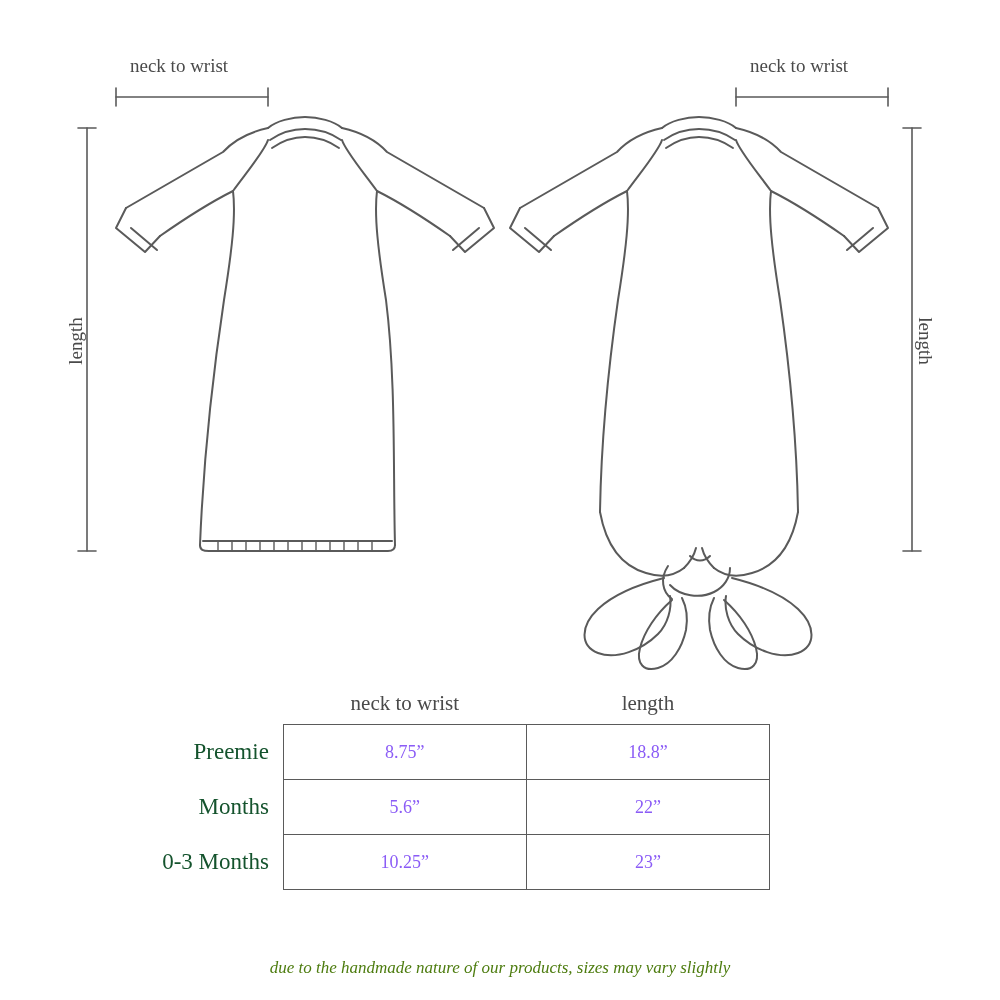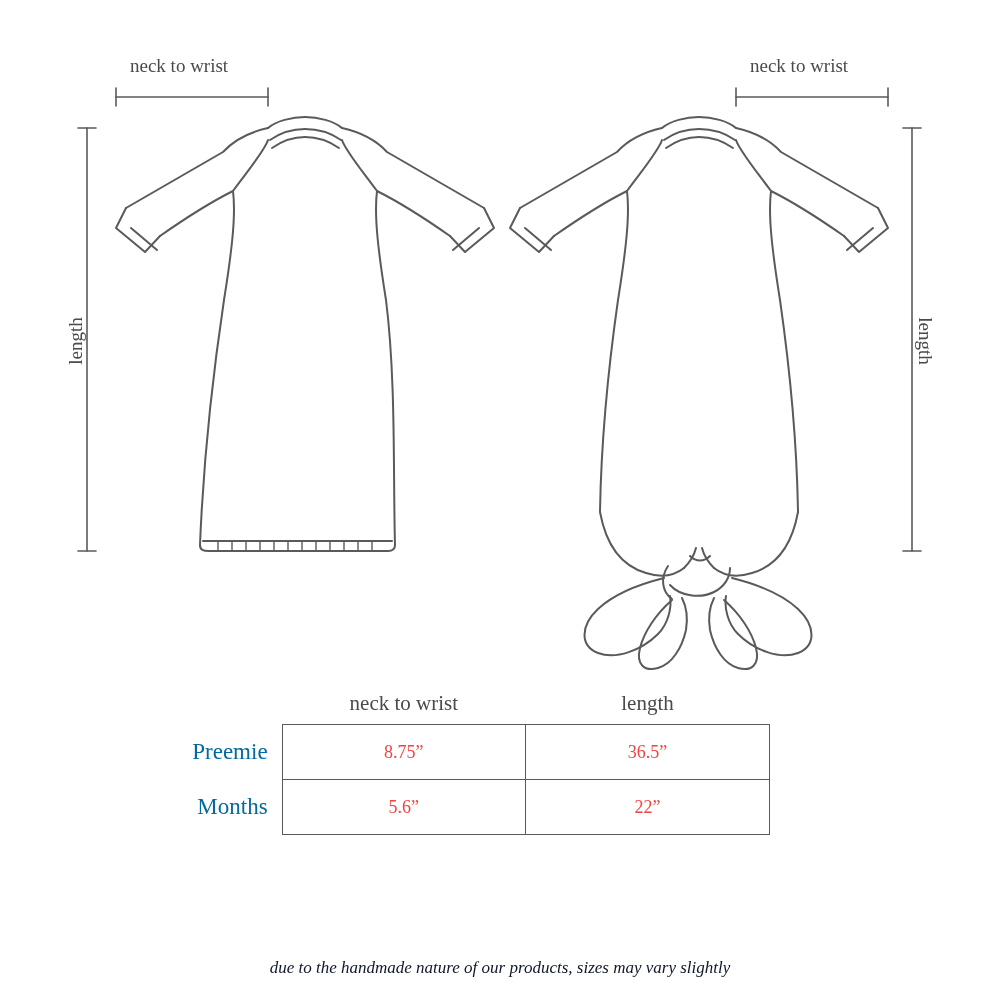--- a/index.html
+++ b/index.html
@@ -64,41 +64,41 @@
   }
   th.corner {
     border: none;
     width: 150px;
   }
   td.row-head {
     border: none;
     text-align: right;
     padding-right: 14px;
     font-size: 23px;
-    color: #0369a1;
+    color: #14532d;
     white-space: nowrap;
     width: 150px;
   }
   td.cell {
     border: 1px solid #5a5a5a;
     text-align: center;
     font-size: 18px;
     height: 52px;
-    color: #ef4444;
+    color: #8b5cf6;
     width: 250px;
   }
   #footnote {
     position: absolute;
     left: 0;
     top: 958px;
     width: 1000px;
     text-align: center;
     font-style: italic;
     font-size: 17px;
-    color: #0f172a;
+    color: #4d7c0f;
   }
 </style>
 </head>
 <body>
 
 <svg id="canvas" viewBox="0 0 1000 1000">
   <g fill="none" stroke="#5a5a5a" stroke-width="2" stroke-linejoin="round" stroke-linecap="round">
 
     <g>
 
@@ -240,24 +240,29 @@
       <tr>
         <th class="corner"></th>
         <th class="col-head">neck to wrist</th>
         <th class="col-head">length</th>
       </tr>
     </thead>
     <tbody>
       <tr>
         <td class="row-head">Preemie</td>
         <td class="cell">8.75”</td>
-        <td class="cell">36.5”</td>
+        <td class="cell">18.8”</td>
       </tr>
       <tr>
         <td class="row-head">Months</td>
         <td class="cell">5.6”</td>
         <td class="cell">22”</td>
       </tr>
+      <tr>
+        <td class="row-head">0-3 Months</td>
+        <td class="cell">10.25”</td>
+        <td class="cell">23”</td>
+      </tr>
     </tbody>
   </table>
 </div>
 
 <div id="footnote">due to the handmade nature of our products, sizes may vary slightly</div>
 
 </body></html>

